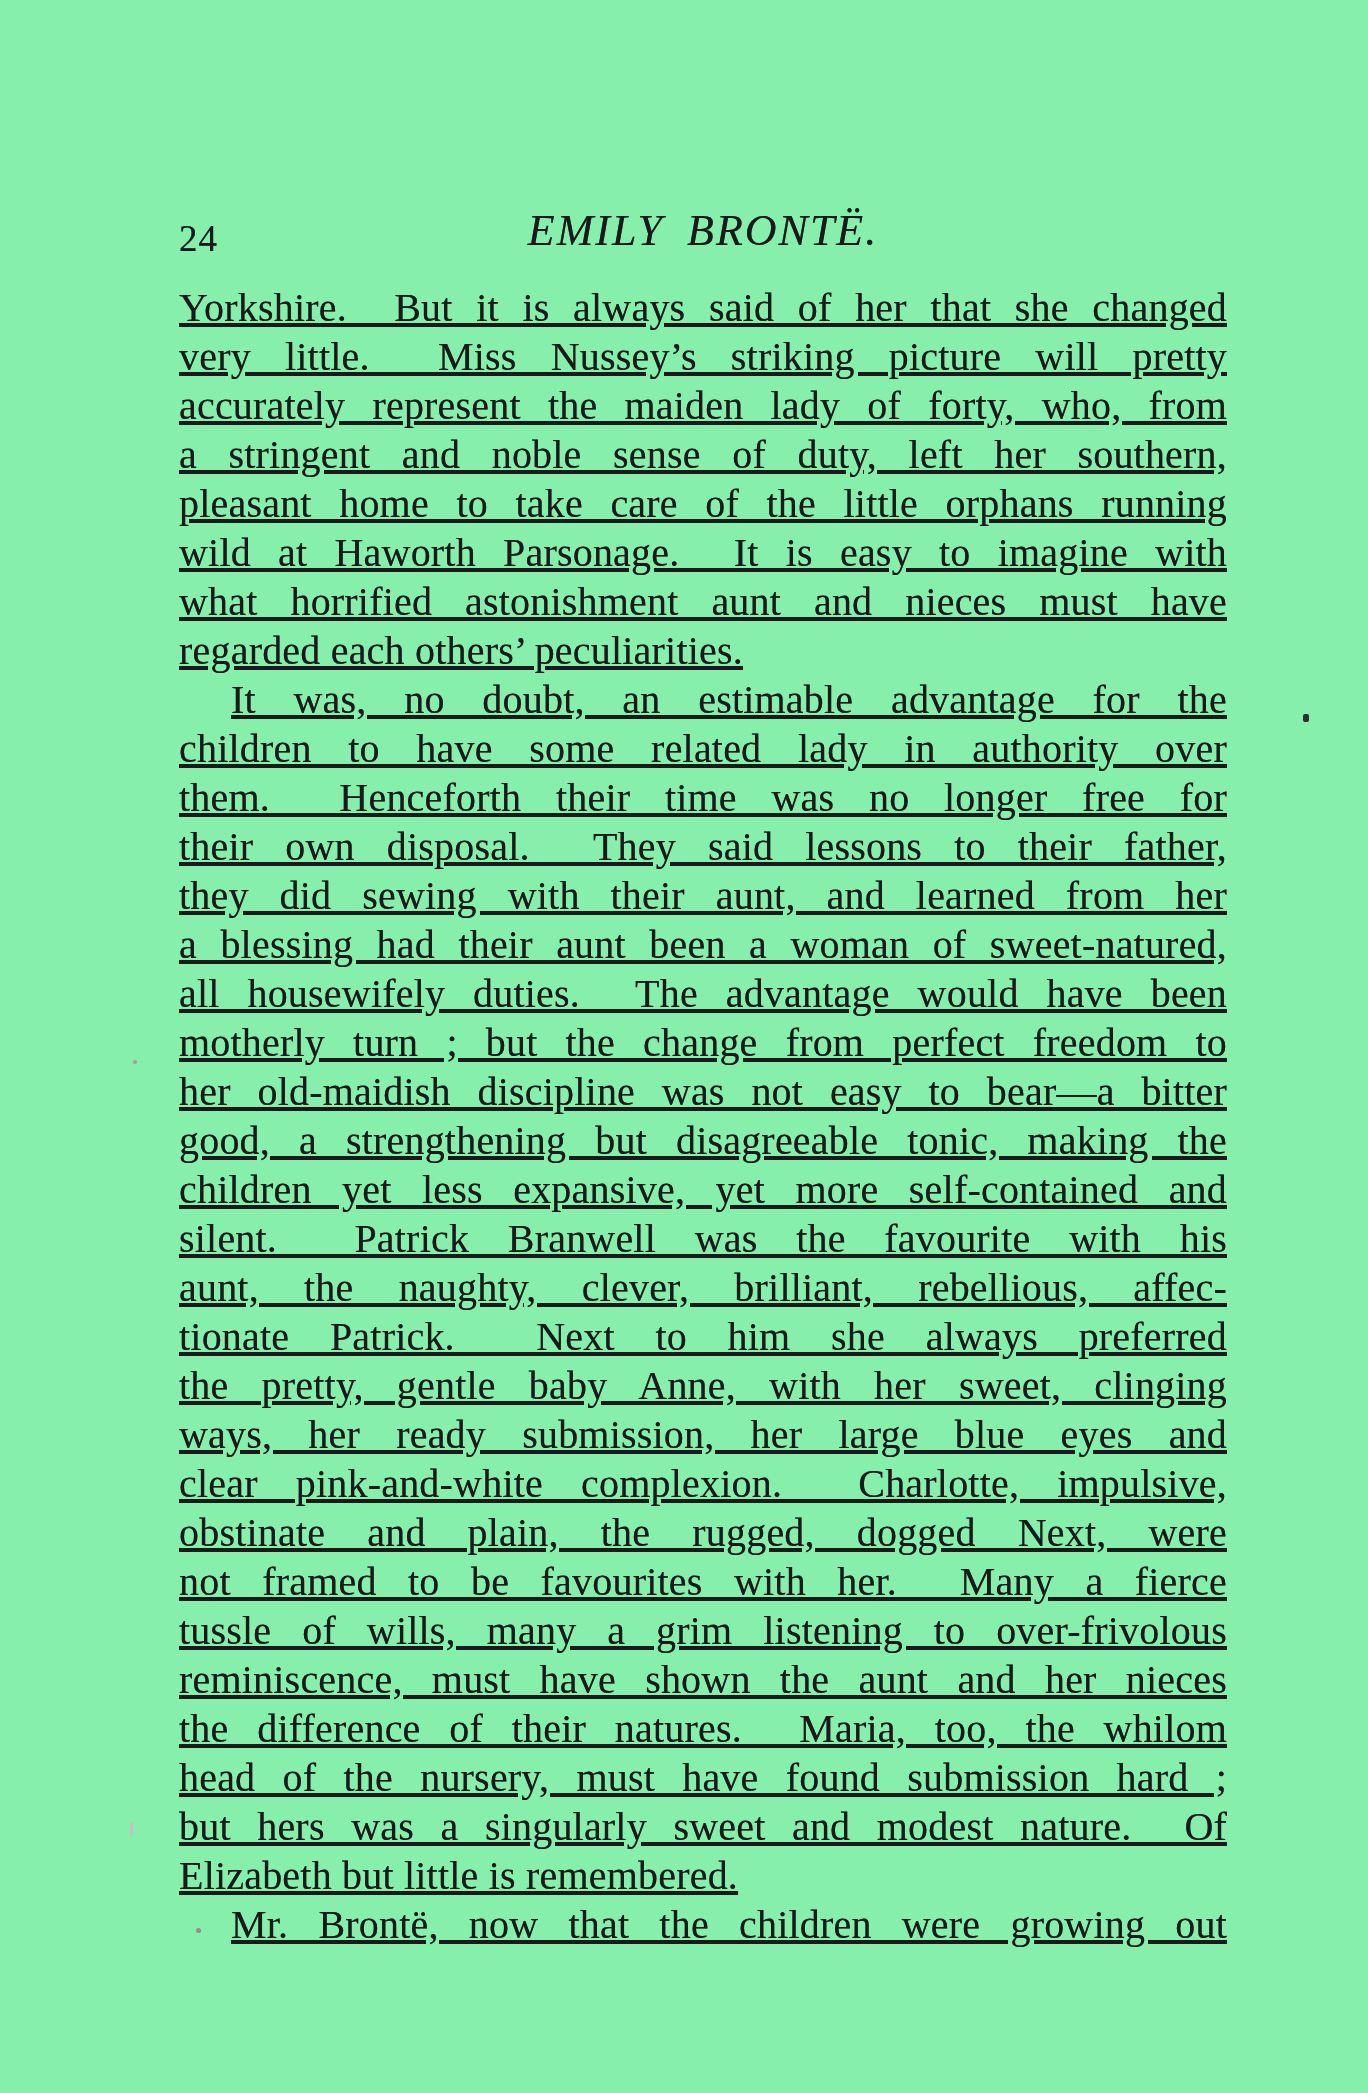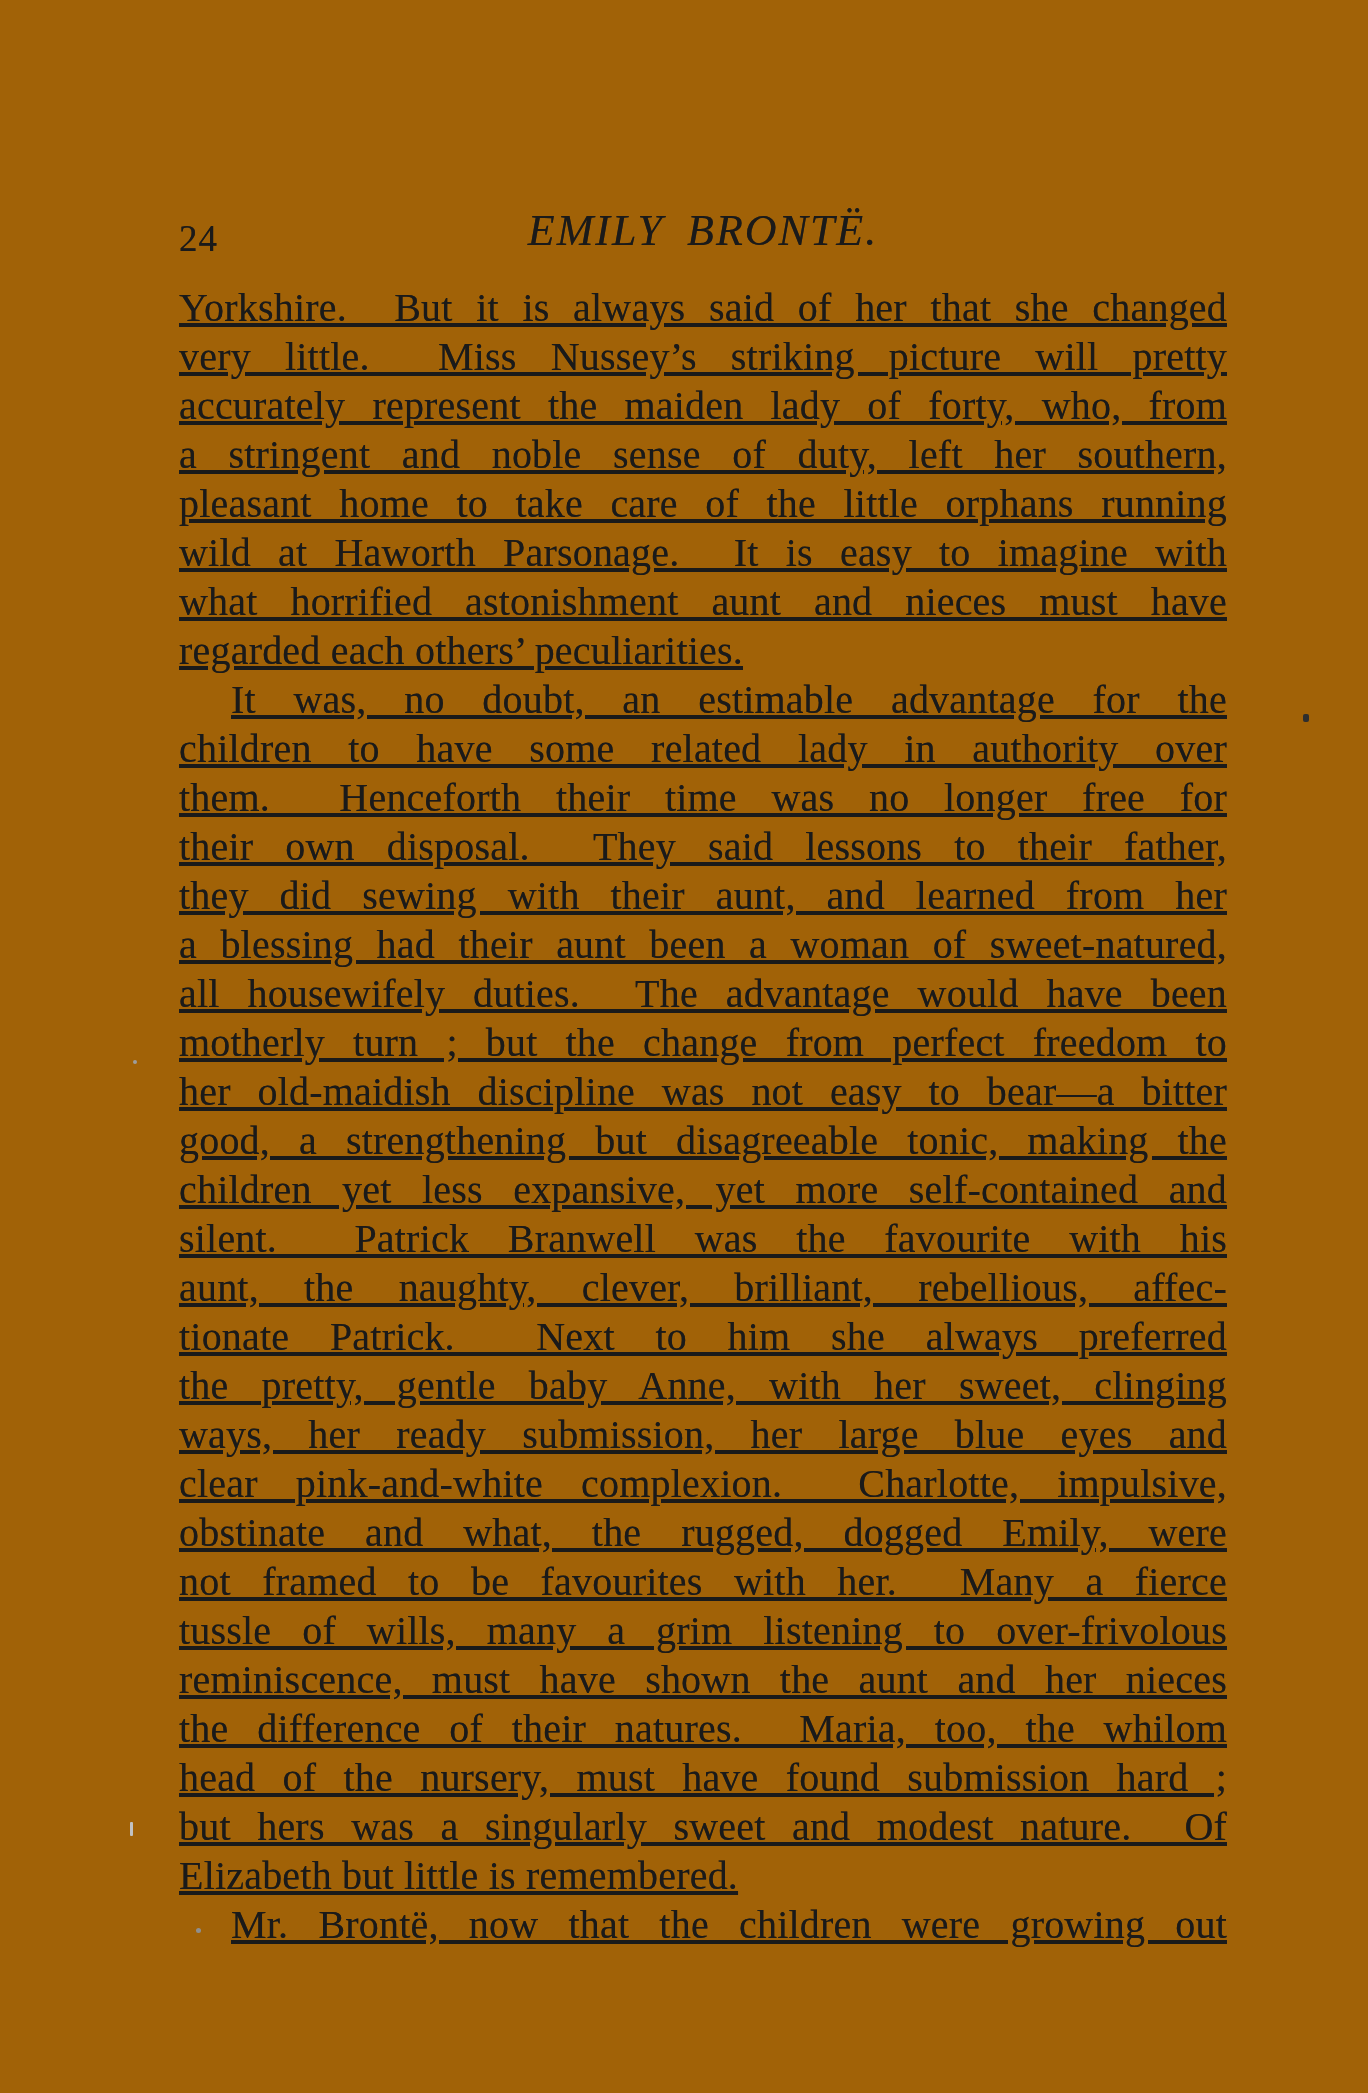--- a/index.html
+++ b/index.html
@@ -1,20 +1,20 @@
 <!DOCTYPE html>
 <html><head>
 <meta charset="utf-8">
 <style>
   html,body{margin:0;padding:0;background:#e8e8e6;}
   .page{
     position:relative;
     width:1368px;height:2093px;
     margin:0 auto;
-    background:#a16207;
+    background:#86efac;
     overflow:hidden;
     font-family:"Liberation Serif","DejaVu Serif",serif;
     color:#1a1a1a;
   }
   .ink{ text-shadow:0 0 0.6px rgba(25,25,25,0.65); }
 
   .header-row{
     position:absolute;
     top:206px;left:179px;width:1048px;height:54px;
   }
@@ -87,21 +87,21 @@
         <div class="line ink">motherly turn&nbsp;; but the change from perfect freedom to</div>
         <div class="line ink">her old-maidish discipline was not easy to bear—a bitter</div>
         <div class="line ink">good, a strengthening but disagreeable tonic, making the</div>
         <div class="line ink">children yet less expansive, yet more self-contained and</div>
         <div class="line ink">silent.&nbsp; Patrick Branwell was the favourite with his</div>
         <div class="line ink">aunt, the naughty, clever, brilliant, rebellious, affec-</div>
         <div class="line ink">tionate Patrick.&nbsp; Next to him she always preferred</div>
         <div class="line ink">the pretty, gentle baby Anne, with her sweet, clinging</div>
         <div class="line ink">ways, her ready submission, her large blue eyes and</div>
         <div class="line ink">clear pink-and-white complexion.&nbsp; Charlotte, impulsive,</div>
-        <div class="line ink">obstinate and what, the rugged, dogged Emily, were</div>
+        <div class="line ink">obstinate and plain, the rugged, dogged Next, were</div>
         <div class="line ink">not framed to be favourites with her.&nbsp; Many a fierce</div>
         <div class="line ink">tussle of wills, many a grim listening to over-frivolous</div>
         <div class="line ink">reminiscence, must have shown the aunt and her nieces</div>
         <div class="line ink">the difference of their natures.&nbsp; Maria, too, the whilom</div>
         <div class="line ink">head of the nursery, must have found submission hard&nbsp;;</div>
         <div class="line ink">but hers was a singularly sweet and modest nature.&nbsp; Of</div>
         <div class="line ink end">Elizabeth but little is remembered.</div>
       </div>
       <div>
         <div class="line ink indent">Mr. Brontë, now that the children were growing out</div>

